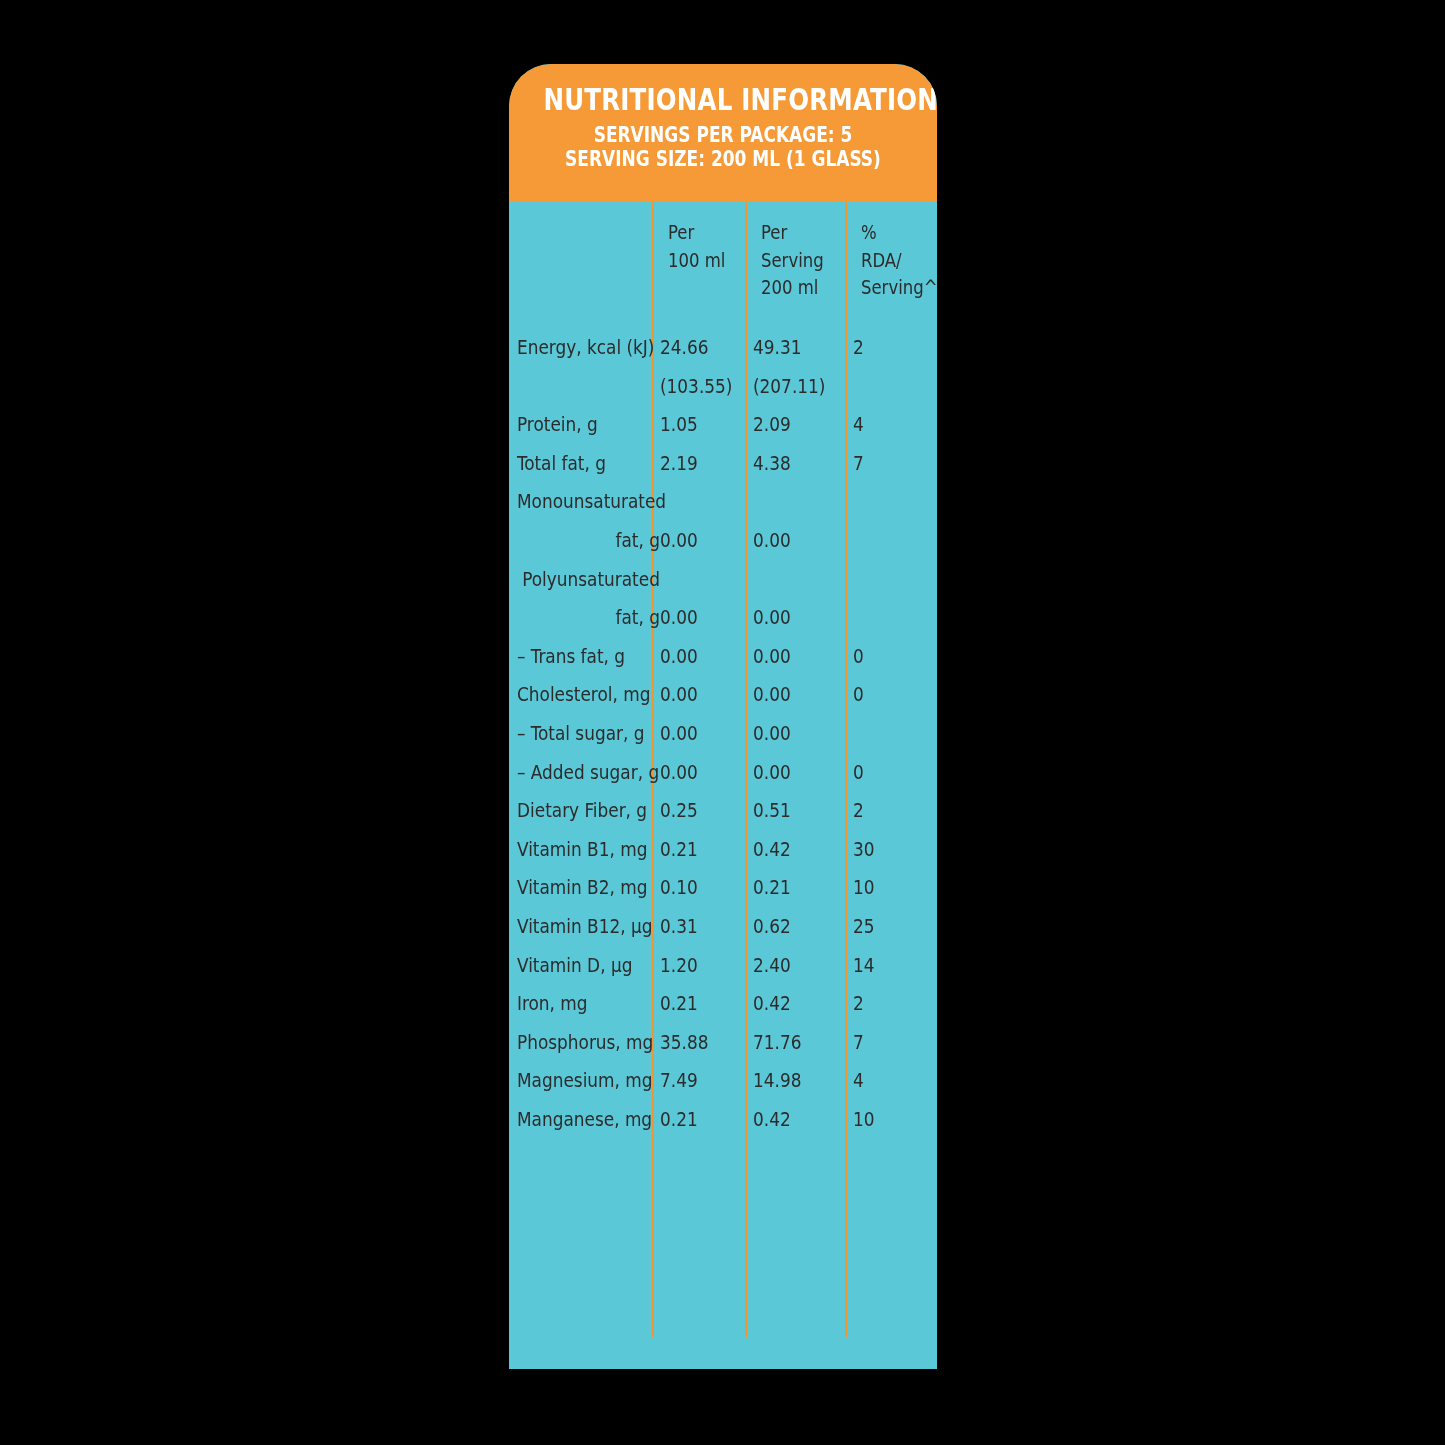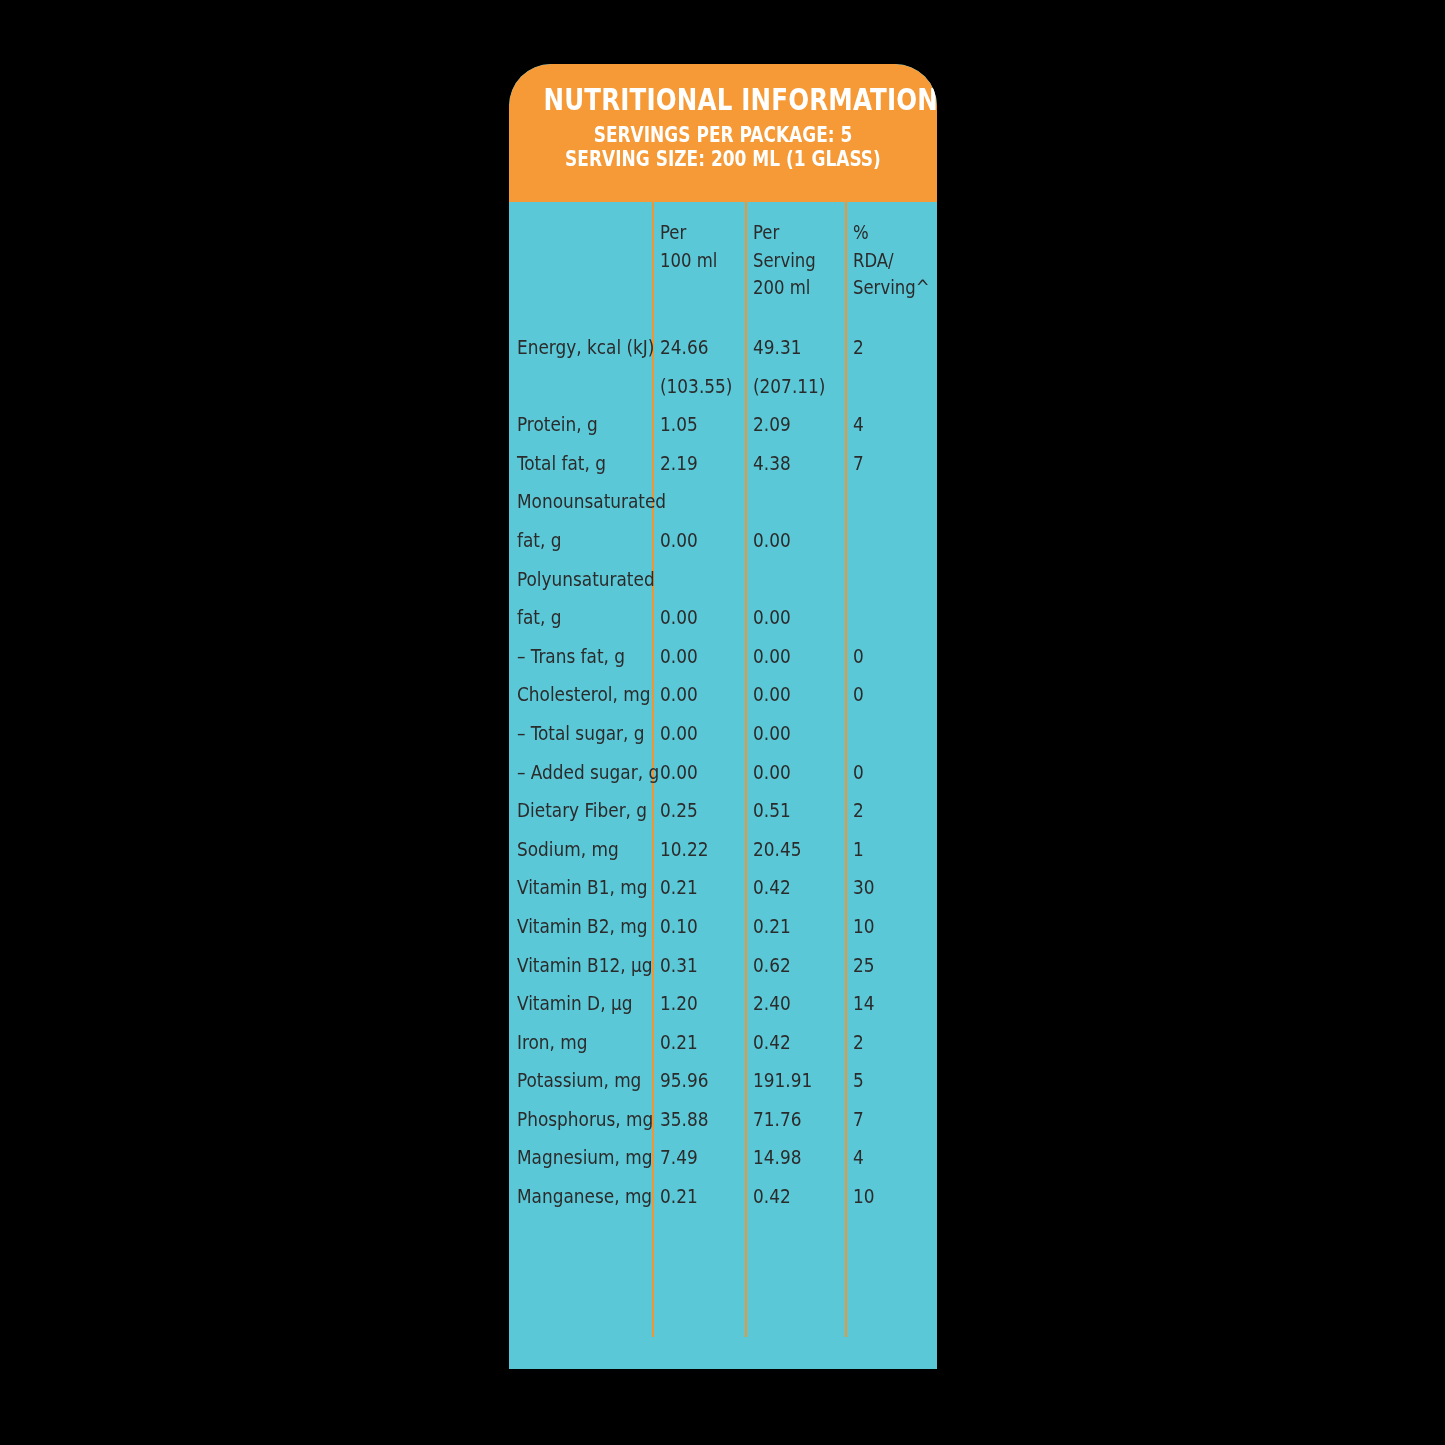--- a/index.html
+++ b/index.html
@@ -85,21 +85,21 @@
     height: 1135px;
   }
   #divider-1 { left: 143px; }
   #divider-2 { left: 236px; }
   #divider-3 { left: 336px; }
 
   
   #col-headers {
     position: absolute;
     top: 0;
-    left: 0;
+    left: 8px;
     width: 100%;
     height: 126px;
     padding-left: 30px;
   }
   .colhead {
     position: absolute;
     top: 17px;
     color: #2B2B2B;
     font-family: "Liberation Sans Narrow", "DejaVu Sans Condensed", "Liberation Sans", sans-serif;
     font-size: 19.5px;
@@ -115,20 +115,21 @@
   
   #rows {
     position: absolute;
     top: 126px;
     left: 0;
     width: 100%;
   }
   .row {
     position: relative;
     height: 38.6px;
+    text-align: right;
   }
   .row.tall { height: 77.2px; }
 
   .cell {
     position: absolute;
     color: #2B2B2B;
     font-family: "Liberation Sans Narrow", "DejaVu Sans Condensed", "Liberation Sans", sans-serif;
     font-size: 20px;
     line-height: 38.6px;
     white-space: nowrap;
@@ -263,26 +264,20 @@
             <div class="cell perserv">0.00</div>
             <div class="cell rda">0</div>
           </div>
           <div class="row">
             <div class="cell nutrient">Dietary Fiber, g</div>
             <div class="cell per100">0.25</div>
             <div class="cell perserv">0.51</div>
             <div class="cell rda">2</div>
           </div>
           <div class="row">
-            <div class="cell nutrient">Sodium, mg</div>
-            <div class="cell per100">10.22</div>
-            <div class="cell perserv">20.45</div>
-            <div class="cell rda">1</div>
-          </div>
-          <div class="row">
             <div class="cell nutrient">Vitamin B1, mg</div>
             <div class="cell per100">0.21</div>
             <div class="cell perserv">0.42</div>
             <div class="cell rda">30</div>
           </div>
           <div class="row">
             <div class="cell nutrient">Vitamin B2, mg</div>
             <div class="cell per100">0.10</div>
             <div class="cell perserv">0.21</div>
             <div class="cell rda">10</div>
@@ -299,26 +294,20 @@
             <div class="cell perserv">2.40</div>
             <div class="cell rda">14</div>
           </div>
           <div class="row">
             <div class="cell nutrient">Iron, mg</div>
             <div class="cell per100">0.21</div>
             <div class="cell perserv">0.42</div>
             <div class="cell rda">2</div>
           </div>
           <div class="row">
-            <div class="cell nutrient">Potassium, mg</div>
-            <div class="cell per100">95.96</div>
-            <div class="cell perserv">191.91</div>
-            <div class="cell rda">5</div>
-          </div>
-          <div class="row">
             <div class="cell nutrient">Phosphorus, mg</div>
             <div class="cell per100">35.88</div>
             <div class="cell perserv">71.76</div>
             <div class="cell rda">7</div>
           </div>
           <div class="row">
             <div class="cell nutrient">Magnesium, mg</div>
             <div class="cell per100">7.49</div>
             <div class="cell perserv">14.98</div>
             <div class="cell rda">4</div>

